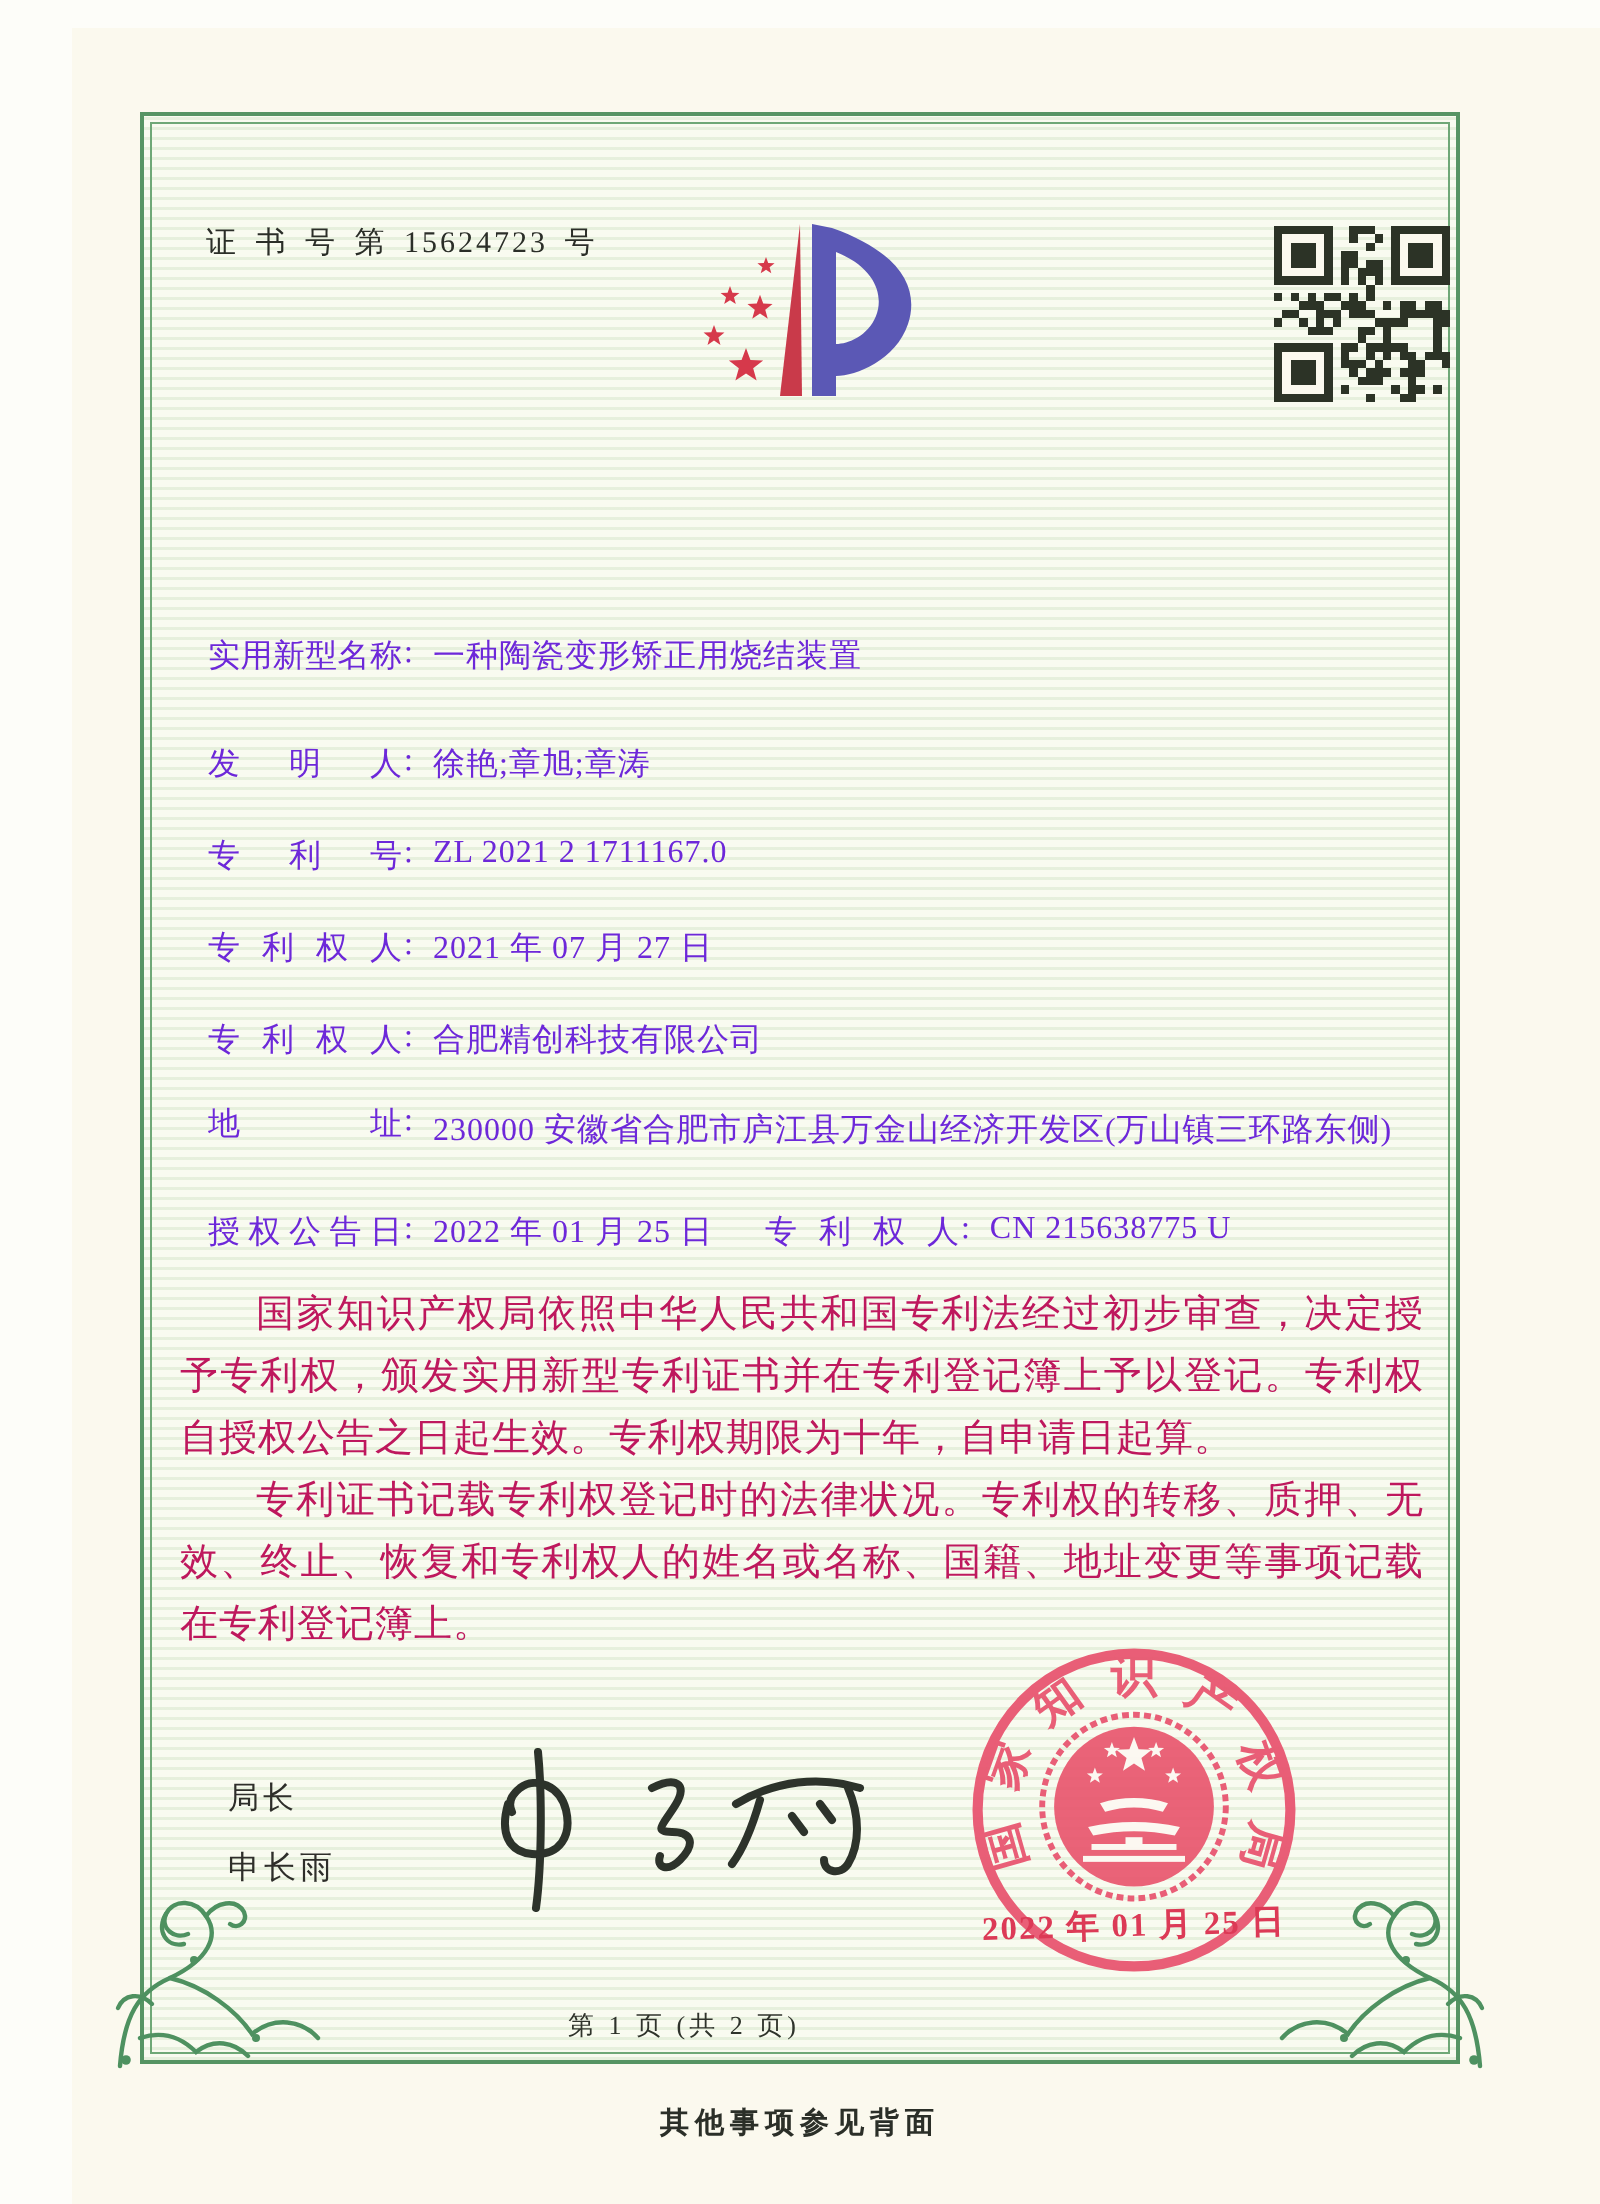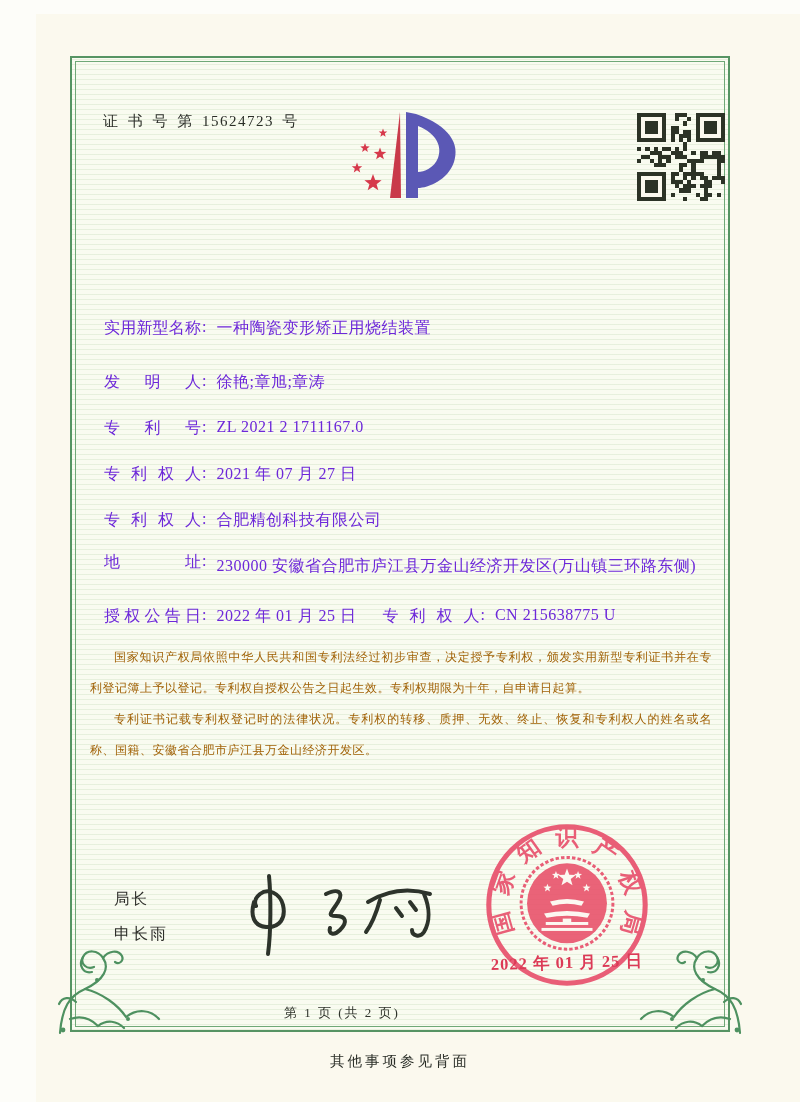--- a/index.html
+++ b/index.html
@@ -33,33 +33,33 @@
   .flabel{
     display:inline-block;width:97px;text-align:justify;text-align-last:justify;
     -moz-text-align-last:justify;text-justify:inter-character;vertical-align:top;
   }
   .fcolon{display:inline-block;margin:0 10px 0 1px;vertical-align:top;}
   .fvalue{display:inline-block;vertical-align:top;letter-spacing:0.5px;}
   .fvalue.addr{max-width:502px;white-space:normal;line-height:27px;text-align:center;}
   .pair2{margin-left:26px;}
   .body-text{
     position:absolute;left:90px;top:642px;width:622px;
-    font-size:12px;line-height:31px;letter-spacing:0.5px;color:#a16207;text-align:justify;
+    font-size:19px;line-height:31px;letter-spacing:0.5px;color:#be185d;text-align:justify;
   }
   .body-text p{margin:0;text-indent:2em;}
   .officer-title{position:absolute;left:114px;top:889px;font-size:15.5px;letter-spacing:2px;color:#2e2e2a;font-family:Liberation Mono, monospace;}
   .officer-name{position:absolute;left:114px;top:924px;font-size:16px;letter-spacing:2px;color:#2e2e2a;font-family:"Liberation Sans",sans-serif;}
   .signature{position:absolute;left:238px;top:872px;}
   .seal{position:absolute;left:482px;top:820px;width:170px;height:170px;opacity:0.93;}
   .seal-date{
     position:absolute;left:472px;top:952px;width:190px;text-align:center;
     font-size:16.5px;letter-spacing:1px;color:#dc3a56;transform:rotate(-1.5deg);font-weight:600;
   }
   .page-info{position:absolute;left:70px;top:1004px;width:544px;text-align:center;font-size:13px;letter-spacing:2px;color:#2f332b;}
-  .back-note{position:absolute;left:70px;top:1052px;width:660px;text-align:center;font-size:14.5px;letter-spacing:3px;color:#2b2f28;}
+  .back-note{position:absolute;left:70px;top:1052px;width:660px;text-align:center;font-size:14.5px;letter-spacing:3px;color:#2b2f28;font-weight:bold;}
 </style>
 </head>
 <body>
 
 <div class="cert">
 
   <div class="scan-edge-left"></div>
   <div class="scan-edge-top"></div>
 
   <div class="frame">
@@ -259,21 +259,21 @@
   </div>
   <div class="field-row" style="top:552px">
     <span class="flabel">地址</span><span class="fcolon">:</span><span class="fvalue addr">230000 安徽省合肥市庐江县万金山经济开发区(万山镇三环路东侧)</span>
   </div>
   <div class="field-row" style="top:606px">
     <span class="flabel">授权公告日</span><span class="fcolon">:</span><span class="fvalue">2022 年 01 月 25 日</span><span class="pair2"><span class="flabel">专利权人</span><span class="fcolon">:</span><span class="fvalue">CN 215638775 U</span></span>
   </div>
 
   <div class="body-text">
     <p>国家知识产权局依照中华人民共和国专利法经过初步审查，决定授予专利权，颁发实用新型专利证书并在专利登记簿上予以登记。专利权自授权公告之日起生效。专利权期限为十年，自申请日起算。</p>
-    <p>专利证书记载专利权登记时的法律状况。专利权的转移、质押、无效、终止、恢复和专利权人的姓名或名称、国籍、安徽省合肥市庐江县万金山经济开发区。</p>
+    <p>专利证书记载专利权登记时的法律状况。专利权的转移、质押、无效、终止、恢复和专利权人的姓名或名称、国籍、地址变更等事项记载在专利登记簿上。</p>
   </div>
 
   <div class="officer-title">局长</div>
   <div class="officer-name">申长雨</div>
 
   <svg class="signature" width="200" height="85" viewBox="0 0 200 85" fill="none">
     <g stroke="#2d332b" stroke-width="4" stroke-linecap="round">
       <path d="M16,30 C12,44 16,54 28,55 C42,56 48,46 45,33 C42,21 30,16 22,22 C17,26 16,30 18,34"></path>
       <path d="M31,4 C33,24 33,60 30,82"></path>
       <path d="M88,22 C100,16 106,20 100,30 C94,40 88,44 98,44 C108,44 110,50 102,58 C96,64 90,62 92,56"></path>

